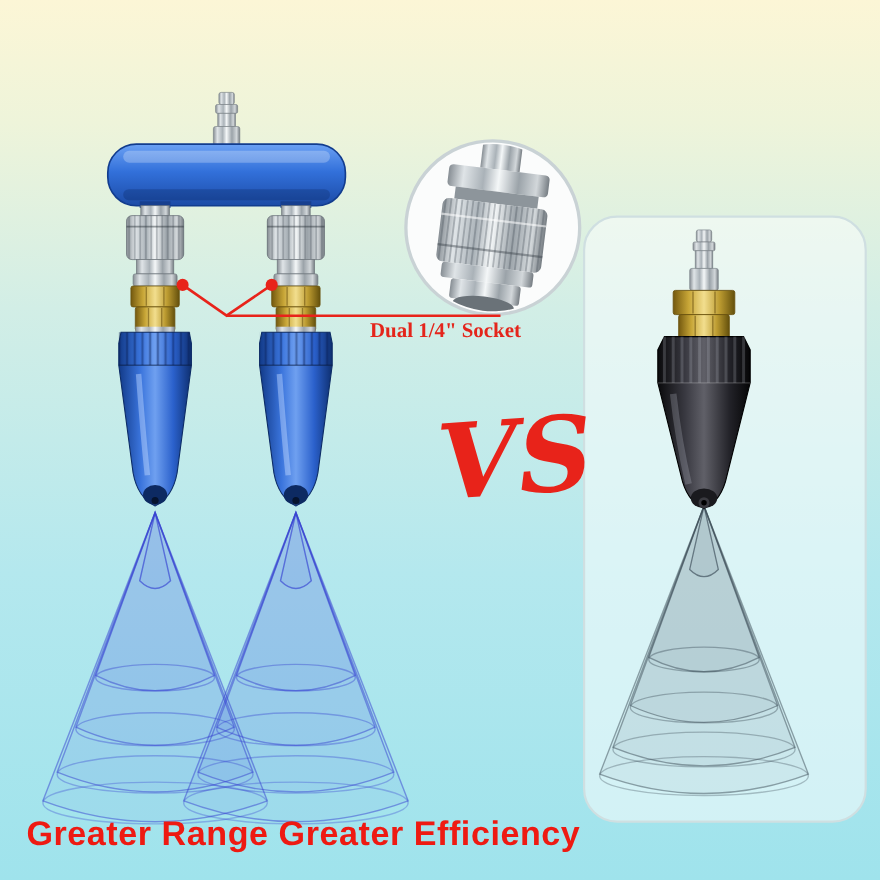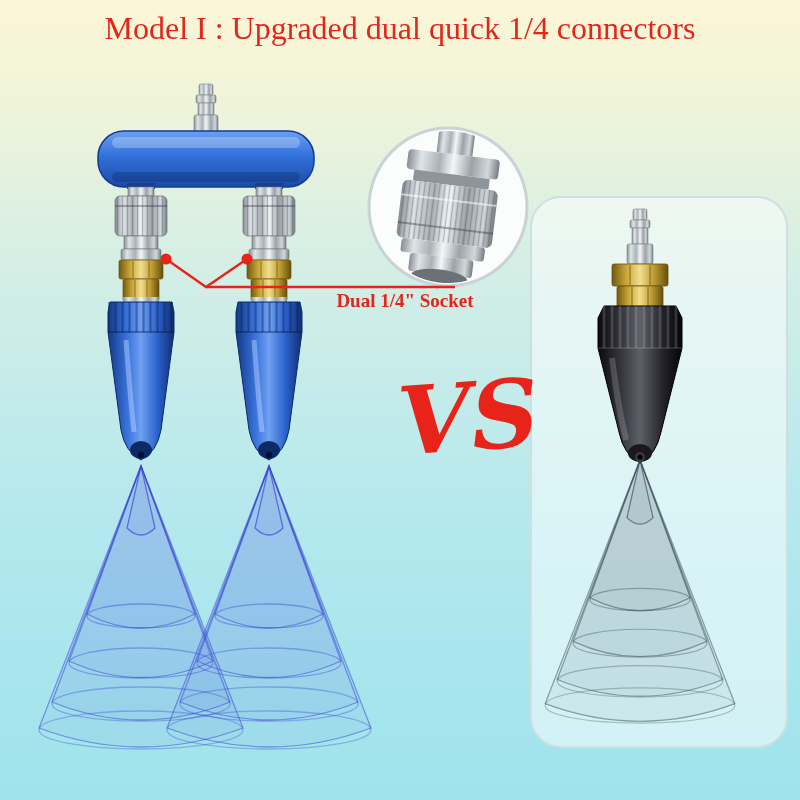--- a/index.html
+++ b/index.html
@@ -214,16 +214,16 @@
     </g>
 
     <g>
       <path d="M166 259 L206 287 L247 259" fill="none" stroke="#e8231a" stroke-width="2.4"></path>
       <path d="M206 287 L455 287" fill="none" stroke="#e8231a" stroke-width="2.4"></path>
       <circle cx="166" cy="259" r="5.5" fill="#e8231a"></circle>
       <circle cx="247" cy="259" r="5.5" fill="#e8231a"></circle>
     </g>
   </svg>
 
-  <div class="title-line l1">Model I : Upgraded dual quick 1/4 connectors</div>
   <div class="callout-label">Dual 1/4" Socket</div>
   <div class="vs-label">VS</div>
+  <div class="footer-tagline">Greater Range Greater Efficiency</div>
 </div>
 
 </body></html>

